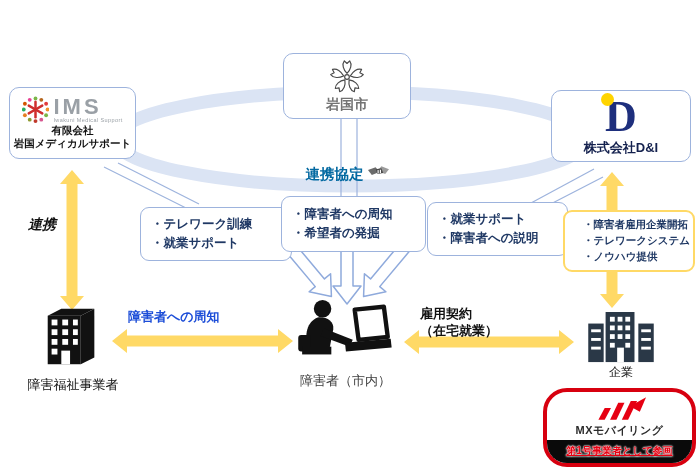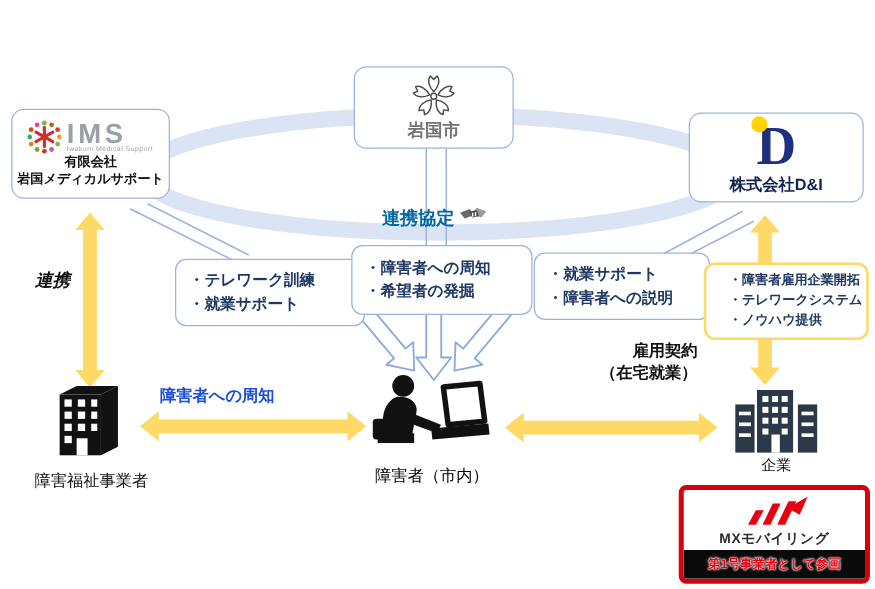--- a/index.html
+++ b/index.html
@@ -35,36 +35,36 @@
             color:#1f3864;font-size:12.5px;font-weight:bold;line-height:1.55;}
   .task-left{left:140px;top:207px;width:152px;height:54px;}
   .task-center{left:281px;top:196px;width:145px;height:56px;}
   .task-right{left:427px;top:202px;width:141px;height:54px;}
   .task-far-right{left:563px;top:210px;width:132px;height:62px;border:2px solid #ffd966;
                   font-size:10.5px;line-height:1.5;padding-left:18px;}
   .icon-wrap{display:flex;align-items:center;justify-content:center;}
   .welfare-icon{left:36px;top:304px;}
   .welfare-label{left:5px;top:376px;width:136px;text-align:center;font-size:13px;color:#111;}
   .person-icon{left:293px;top:298px;}
-  .person-label{left:283px;top:372px;width:125px;text-align:center;font-size:13px;color:#000000;}
+  .person-label{left:283px;top:372px;width:125px;text-align:center;font-size:13px;color:#404040;}
   .company-icon{left:583px;top:312px;}
   .company-label{left:583px;top:364px;width:76px;text-align:center;font-size:12px;color:#111;}
   .notify-label{left:128px;top:308px;width:148px;font-size:13px;font-weight:bold;color:#1d4ed8;}
-  .contract-label{left:420px;top:273px;width:138px;text-align:right;font-size:13px;
+  .contract-label{left:420px;top:306px;width:138px;text-align:left;font-size:13px;
                   font-weight:bold;color:#111;line-height:1.3;}
   .mx-badge{left:543px;top:388px;width:153px;height:79px;border:4px solid #d7000f;
-            border-radius:6px;background:#fff;box-sizing:border-box;display:flex;
+            border-radius:24px;background:#fff;box-sizing:border-box;display:flex;
             flex-direction:column;overflow:hidden;}
   .mx-logo-area{flex:1;display:flex;align-items:center;justify-content:center;padding-top:3px;}
   .mx-brand{text-align:center;font-size:11px;font-weight:bold;color:#2b2b2b;
             letter-spacing:.5px;padding-bottom:2px;
             text-shadow:0 0 1px #fff;}
   .mx-caption{background:#0a0a0a;color:#e60012;font-size:10px;font-weight:bold;
               text-align:center;padding:4px 0 5px;
-              text-shadow:0 0 2px #fff,0 0 2px #fff,0 0 1px #fff;}
+              text-shadow:0 0 2px #fff,0 0 2px #fff,0 0 1px #fff;text-decoration:underline;}
 </style>
 </head>
 <body>
 
 <div id="stage">
 
   <svg id="bglayer" viewBox="0 0 700 471" xmlns="http://www.w3.org/2000/svg">
 
     <ellipse cx="351" cy="139" rx="236" ry="47" fill="none" stroke="#dbe4f4" stroke-width="13"></ellipse>
 

